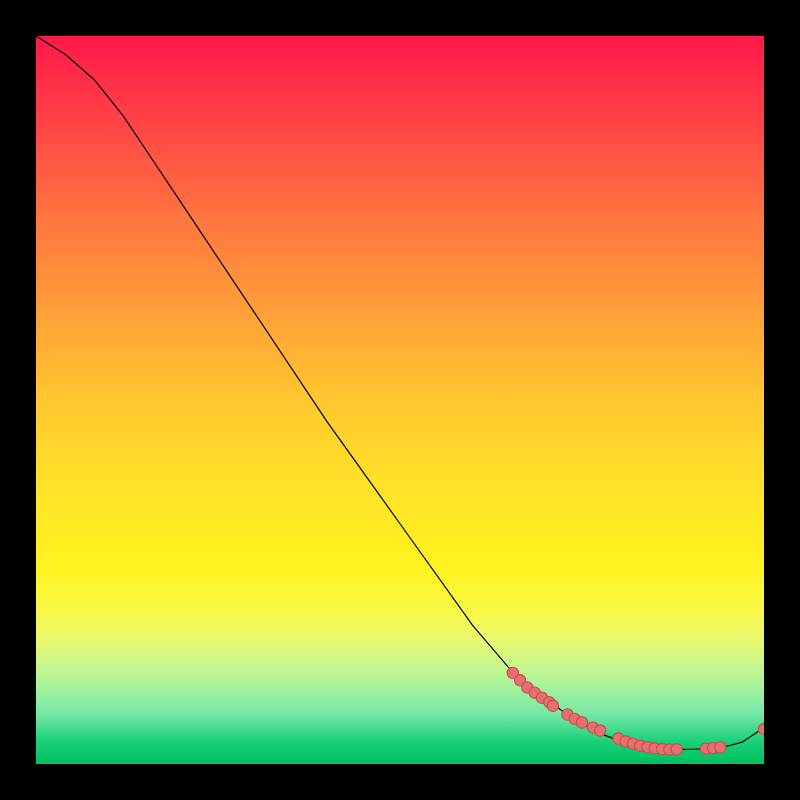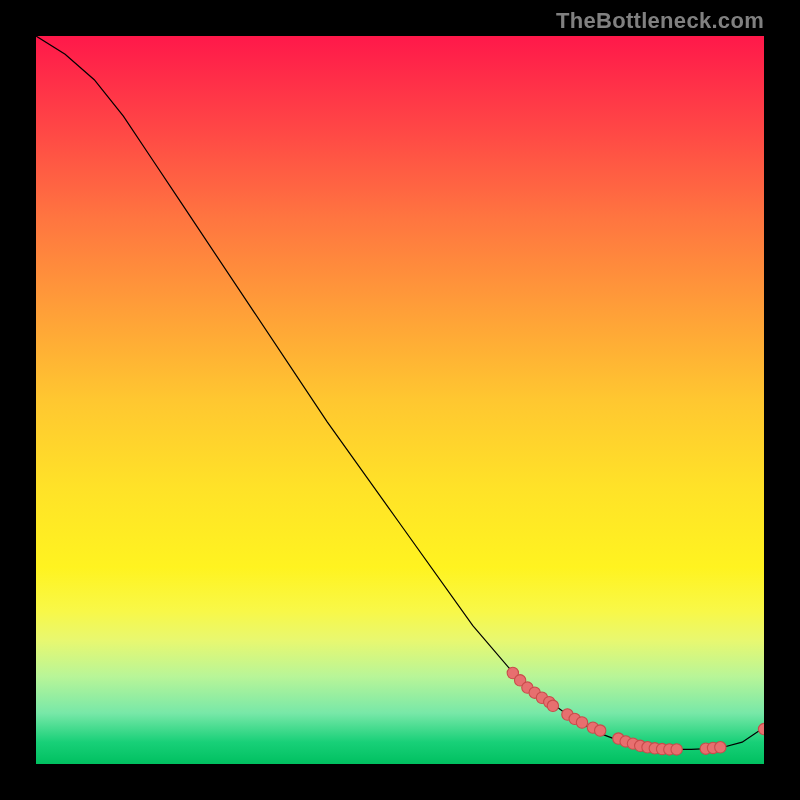--- a/index.html
+++ b/index.html
@@ -50,21 +50,20 @@
     top: 0;
     left: 0;
     width: 728px;
     height: 728px;
   }
 </style>
 </head>
 <body>
 
 <div class="wrap">
-  <div class="attrib">TheBottleneck.com</div>
   <div class="plot">
     <svg class="overlay" viewBox="0 0 100 100" preserveAspectRatio="none">
       <path id="curve-path" fill="none" stroke-width="1.2" vector-effect="non-scaling-stroke" d="M0.000 0.000 L4.000 2.500 L8.000 6.000 L12.000 11.000 L16.000 17.000 L20.000 23.000 L30.000 38.000 L40.000 53.000 L50.000 67.000 L60.000 81.000 L66.000 88.000 L70.000 91.000 L74.000 94.000 L78.000 96.000 L82.000 97.500 L86.000 98.000 L90.000 98.000 L94.000 97.800 L97.000 97.000 L100.000 95.000" stroke="#000000"></path>
       <g id="points">
           <circle cx="65.500" cy="87.500" r="0.78" fill="#e76f6f" stroke="#c94b4b" stroke-width="0.15"></circle>
           <circle cx="66.500" cy="88.500" r="0.78" fill="#e76f6f" stroke="#c94b4b" stroke-width="0.15"></circle>
           <circle cx="67.500" cy="89.500" r="0.78" fill="#e76f6f" stroke="#c94b4b" stroke-width="0.15"></circle>
           <circle cx="68.500" cy="90.200" r="0.78" fill="#e76f6f" stroke="#c94b4b" stroke-width="0.15"></circle>
           <circle cx="69.500" cy="90.900" r="0.78" fill="#e76f6f" stroke="#c94b4b" stroke-width="0.15"></circle>
           <circle cx="70.500" cy="91.500" r="0.78" fill="#e76f6f" stroke="#c94b4b" stroke-width="0.15"></circle>

